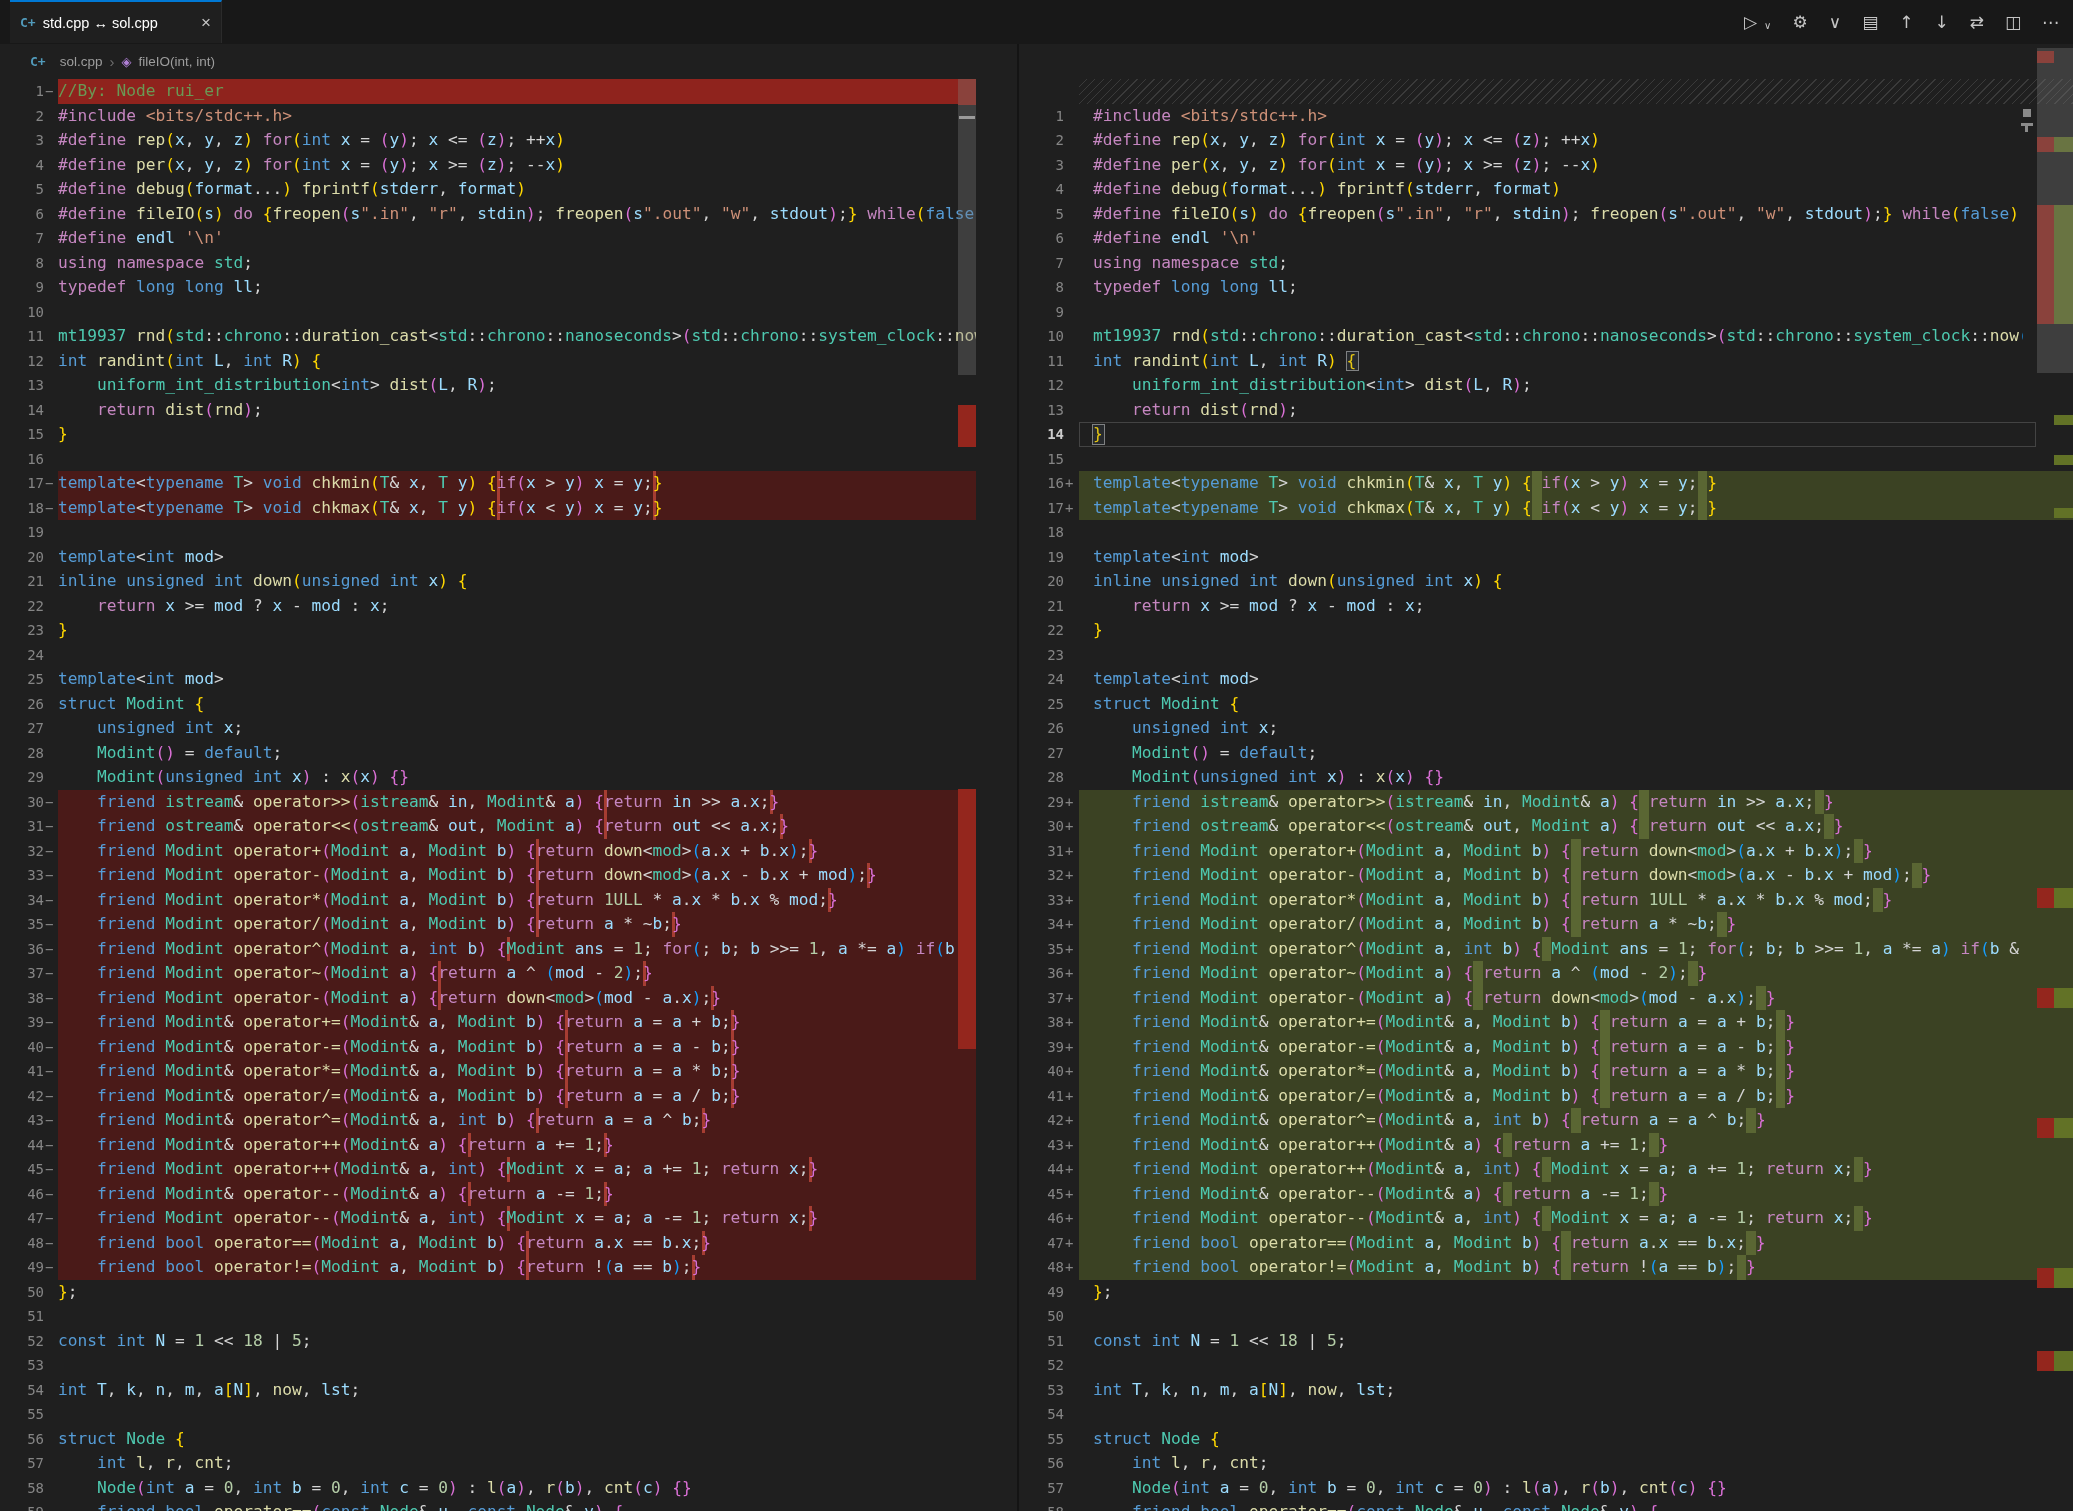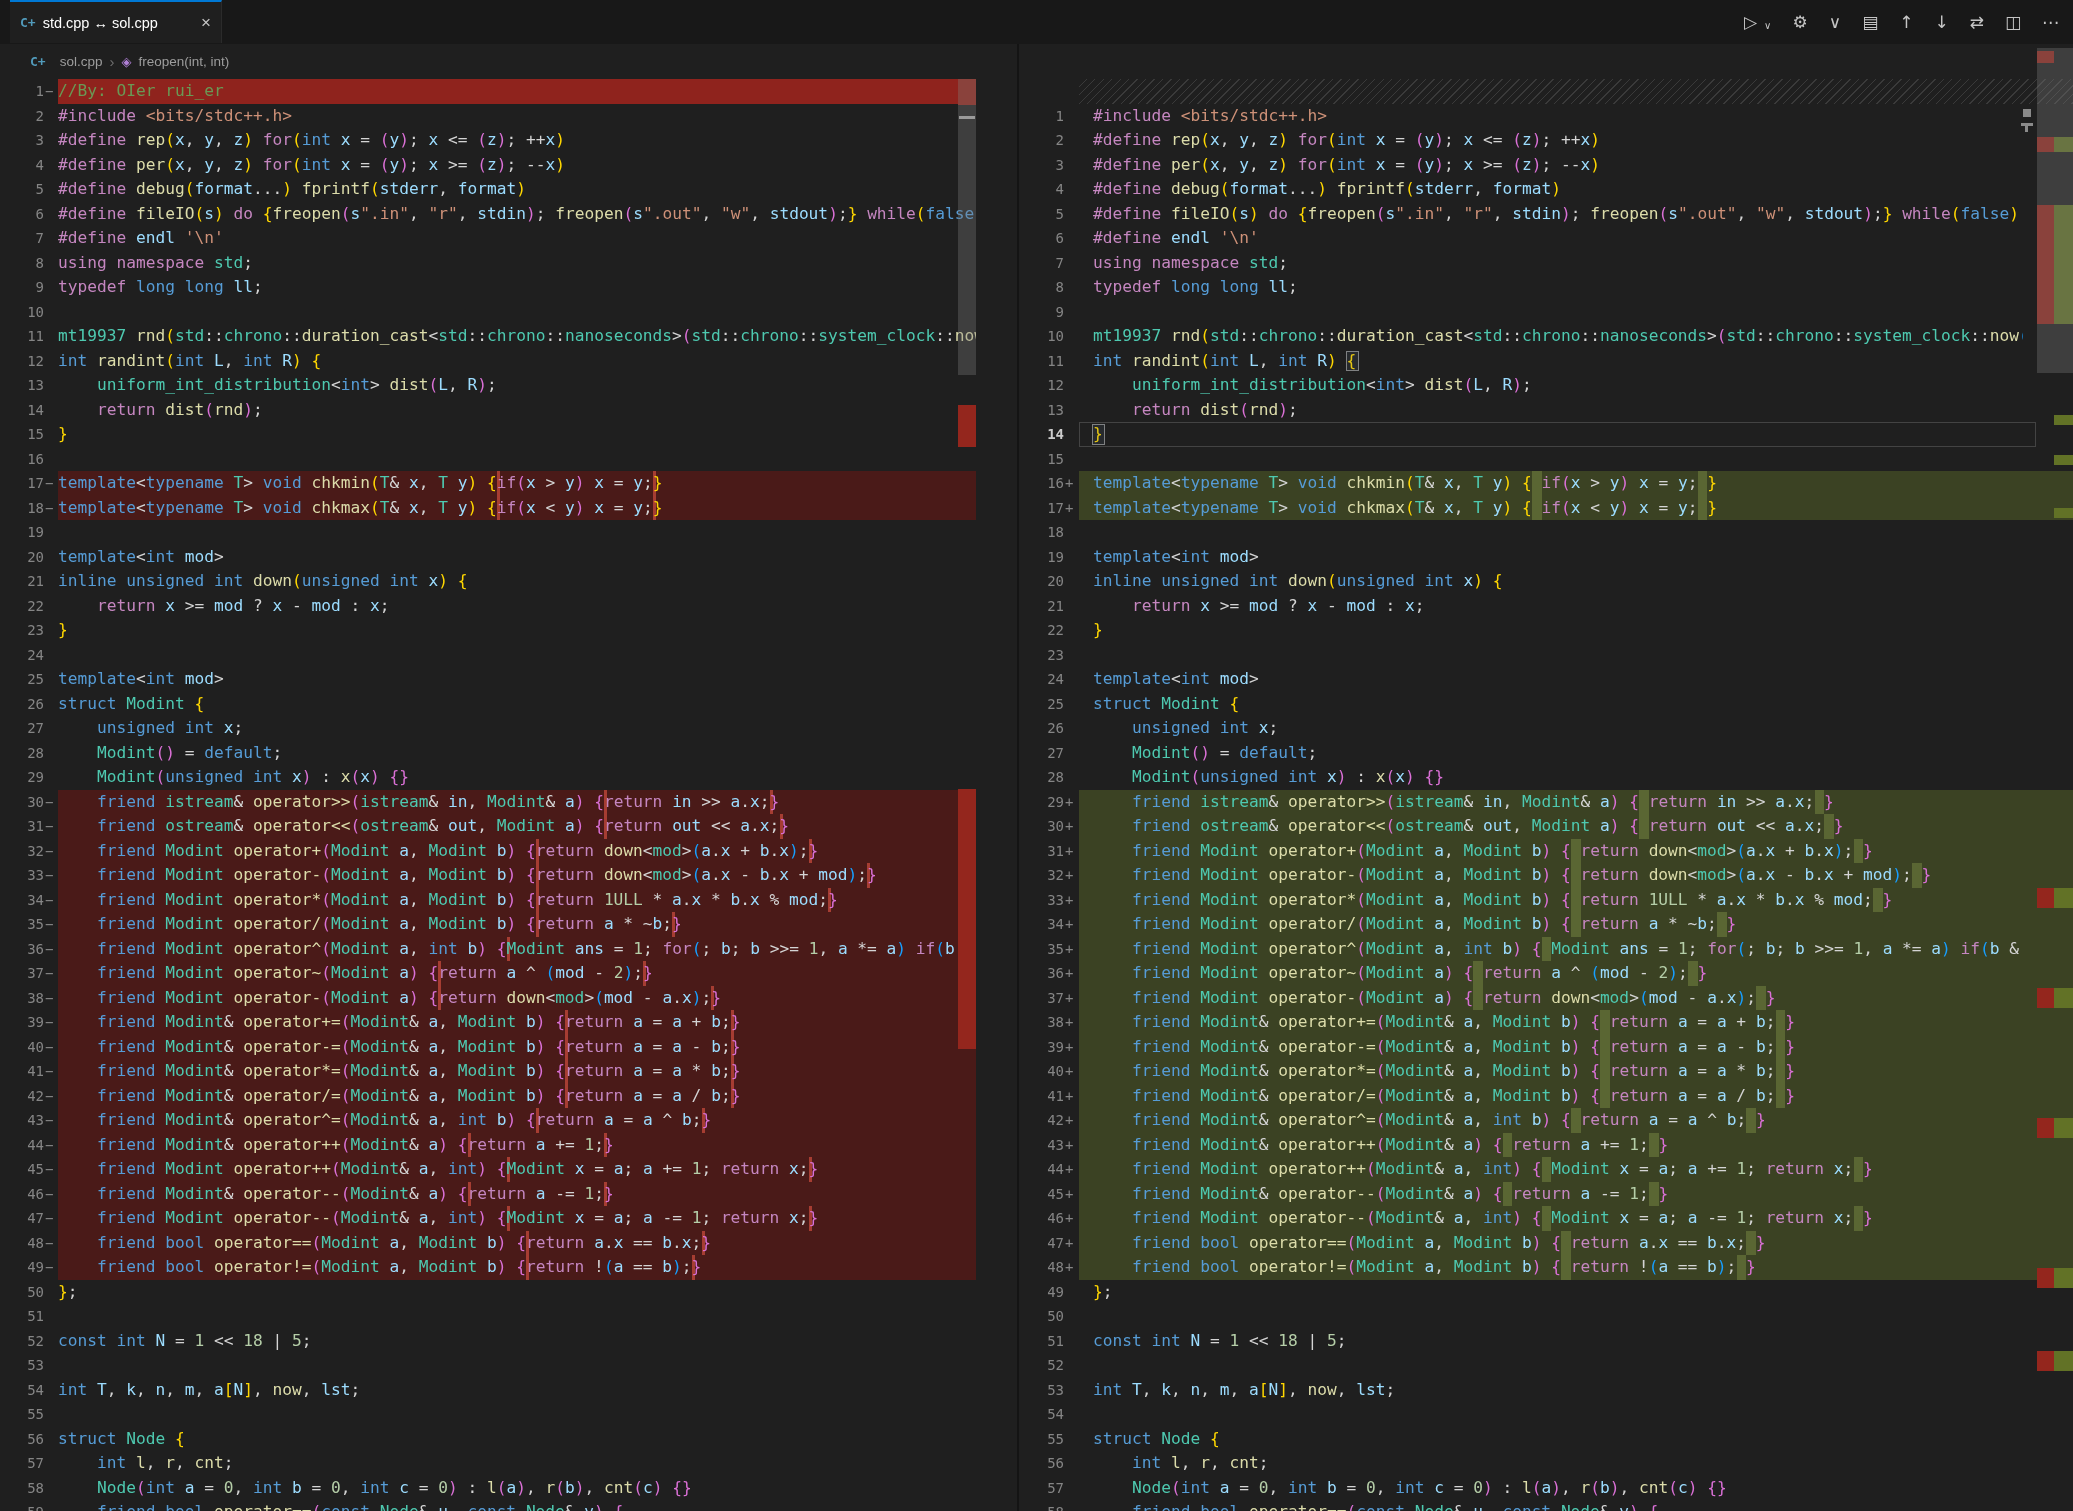--- a/index.html
+++ b/index.html
@@ -85,31 +85,31 @@
         <span class="ticon">◫</span>
         <span class="ticon">⋯</span>
       </div>
   </div>
 
   <div class="breadcrumb">
     <span class="cpp-icon">C+</span>
     <span>sol.cpp</span>
     <span class="bc-sep">›</span>
     <span class="sym-icon">◈</span>
-    <span>freopen(int, int)</span>
+    <span>fileIO(int, int)</span>
   </div>
 
   <div class="pane pane-left" id="paneL">
       <div class="row">
         <div class="gut">
           <div class="lnum">1</div>
           <div class="lsign">−</div>
         </div>
         <div class="codewrap bg-D">
-          <pre class="code"><span style="color:#6A9955">//By: OIer rui_er</span></pre>
+          <pre class="code"><span style="color:#6A9955">//By: Node rui_er</span></pre>
         </div>
       </div>
       <div class="row">
         <div class="gut">
           <div class="lnum">2</div>
           <div class="lsign"></div>
         </div>
         <div class="codewrap">
           <pre class="code"><span style="color:#C586C0">#include</span><span style="color:#CE9178"> &lt;bits/stdc++.h&gt;</span></pre>
         </div>

